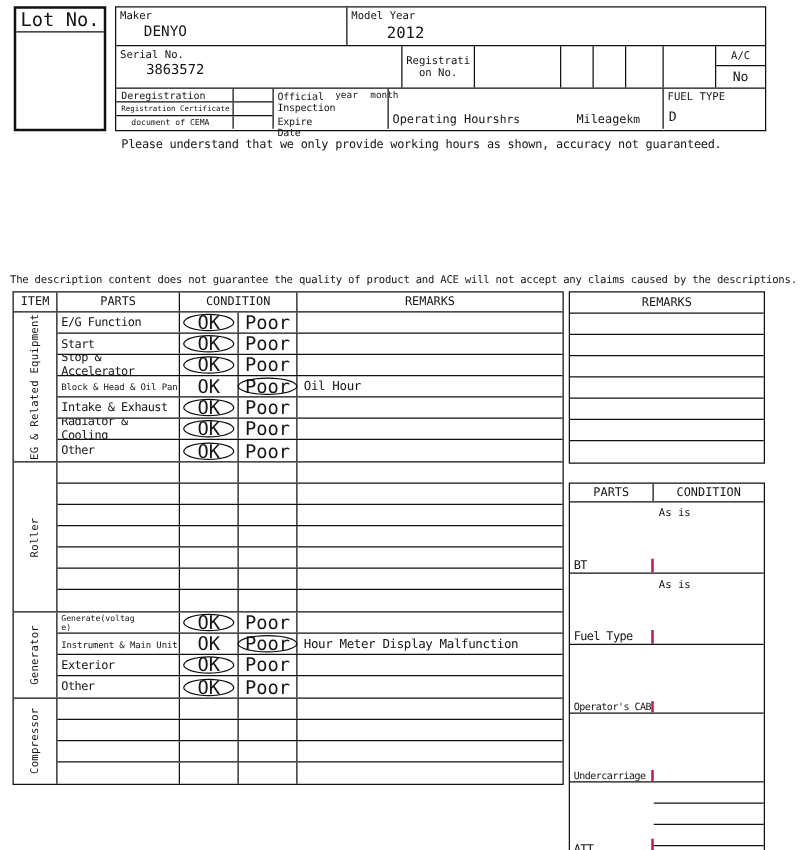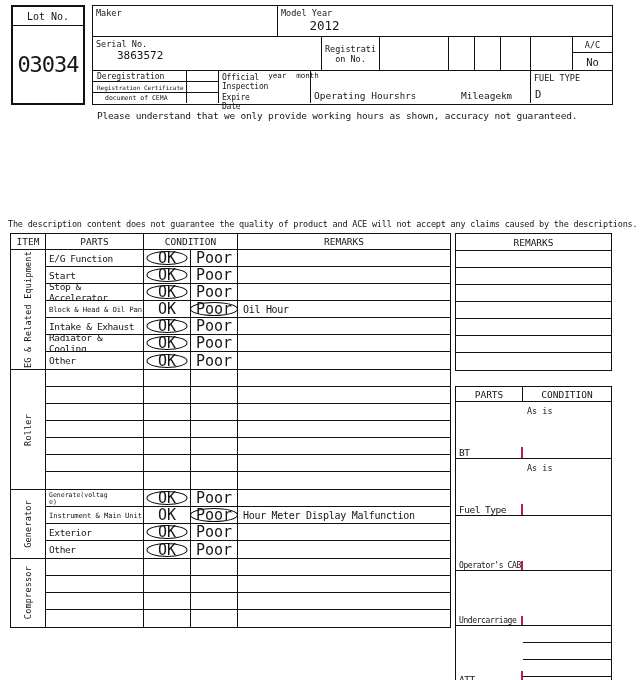--- a/index.html
+++ b/index.html
@@ -3,21 +3,21 @@
 <meta charset="utf-8">
 <style>
   * { box-sizing: border-box; margin: 0; padding: 0; }
   html,body { width: 640px; height: 680px; background: #ffffff; }
   body { position: relative; font-family: "DejaVu Sans Mono", "Liberation Mono", monospace; color: #151515; }
 
   .abs { position: absolute; }
 
   
   .lot-box { left: 11px; top: 5px; width: 74px; height: 100px; border: 2px solid #111; }
-  .lot-head { height: 19px; border-bottom: 1.5px solid #111; display: flex; align-items: center; justify-content: center; font-size: 10px; }
+  .lot-head { height: 19px; border-bottom: 1.5px solid #111; display: flex; align-items: center; justify-content: center; font-size: 15px; }
   .lot-val { height: 77px; display: flex; align-items: center; justify-content: center; font-size: 22px; letter-spacing: -1px; }
 
   
   .hdr { left: 92px; top: 5px; width: 521px; height: 100px; border: 1.5px solid #111; display: flex; flex-direction: column; }
   .hrow { display: flex; }
   .hrow1 { height: 31px; border-bottom: 1px solid #111; }
   .hrow2 { height: 34px; border-bottom: 1px solid #111; }
   .hrow3 { height: 32px; }
   .hcell { border-right: 1px solid #111; position: relative; }
   .hcell:last-child { border-right: none; }
@@ -99,27 +99,27 @@
   .plab.top { align-items: flex-start; padding-top: 3px; }
   .psub { flex: 1; display: flex; flex-direction: column; }
   .psubrow { height: 17px; border-bottom: 1px solid #111; display: flex; align-items: center; padding-left: 4px; font-size: 8.5px; }
   .psubrow:last-child { border-bottom: none; }
 </style>
 </head>
 <body>
 
 <div class="abs lot-box">
   <div class="lot-head">Lot No.</div>
-  <div class="lot-val">03034</div>
 </div>
 
 <div class="abs hdr">
   <div class="hrow hrow1">
     <div class="hcell c-maker">
       <span class="hlab">Maker</span>
+      <span class="hval v-maker">DENYO</span>
     </div>
     <div class="hcell c-myear">
       <span class="hlab">Model Year</span>
       <span class="hval v-myear">2012</span>
     </div>
   </div>
   <div class="hrow hrow2">
     <div class="hcell c-serial">
       <span class="hlab">Serial No.</span>
       <span class="hval v-serial">3863572</span>

